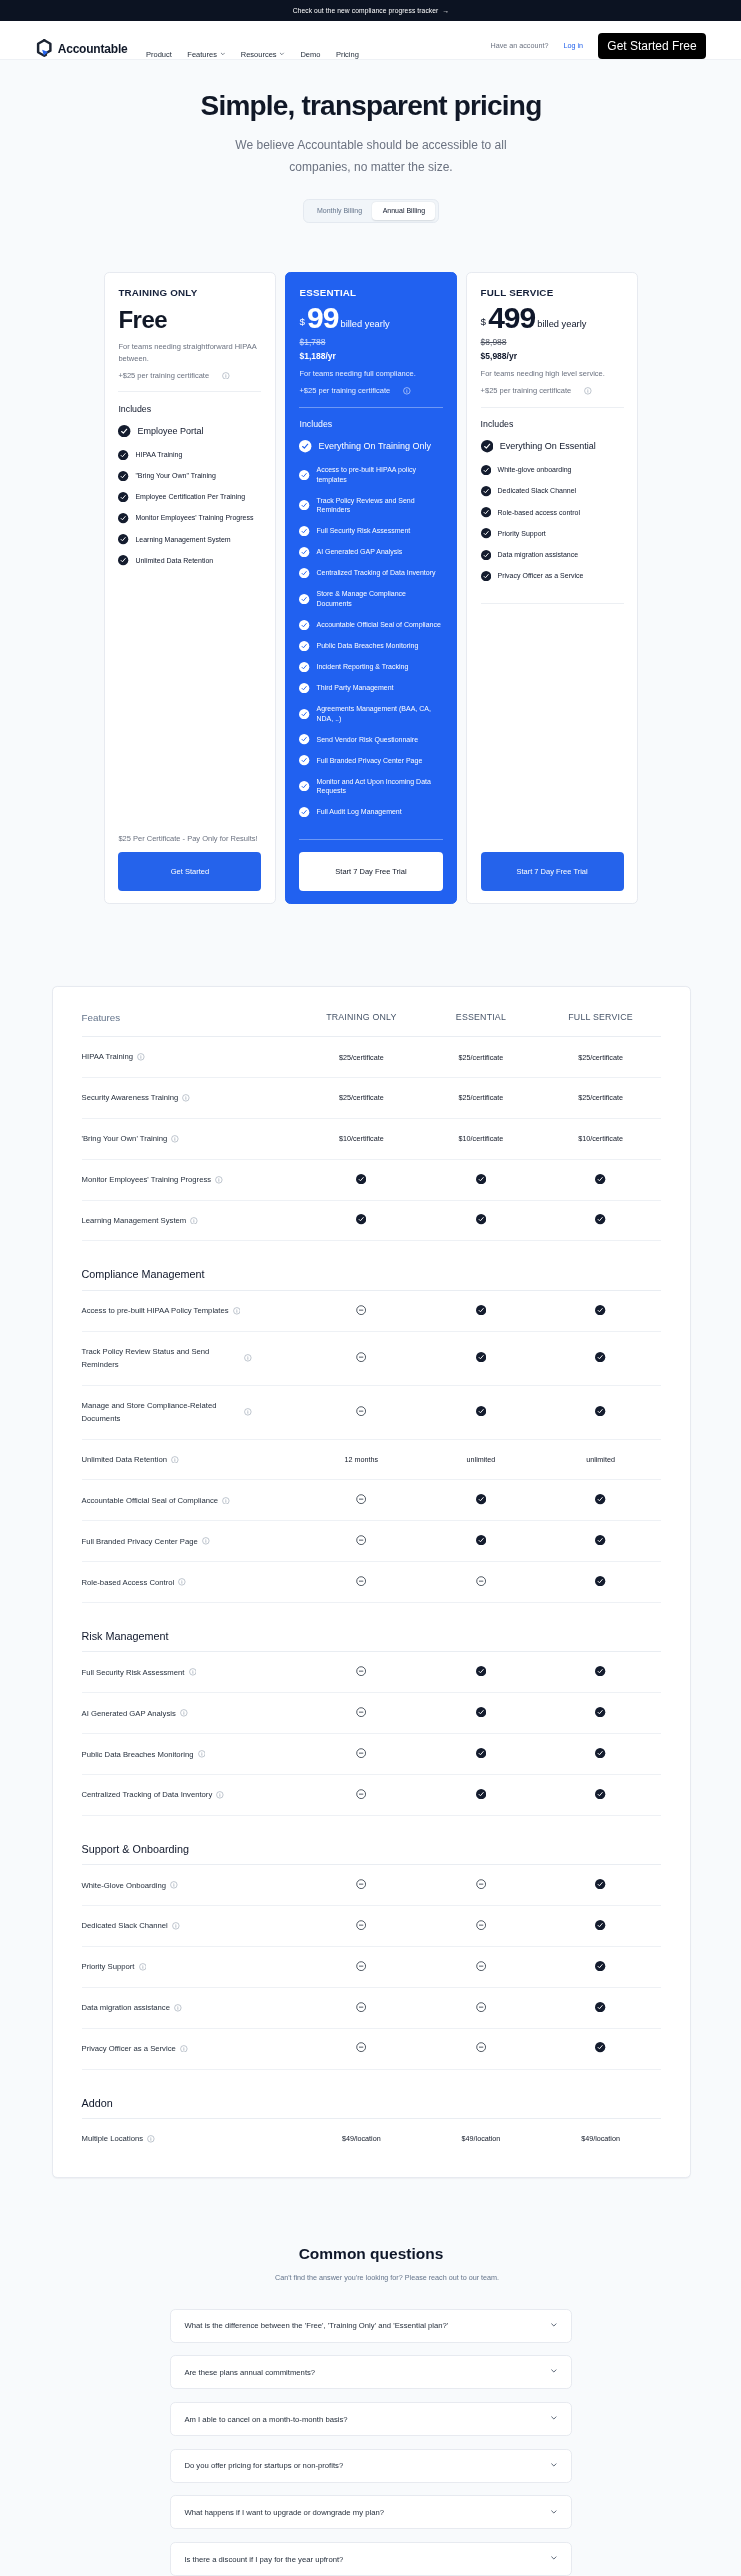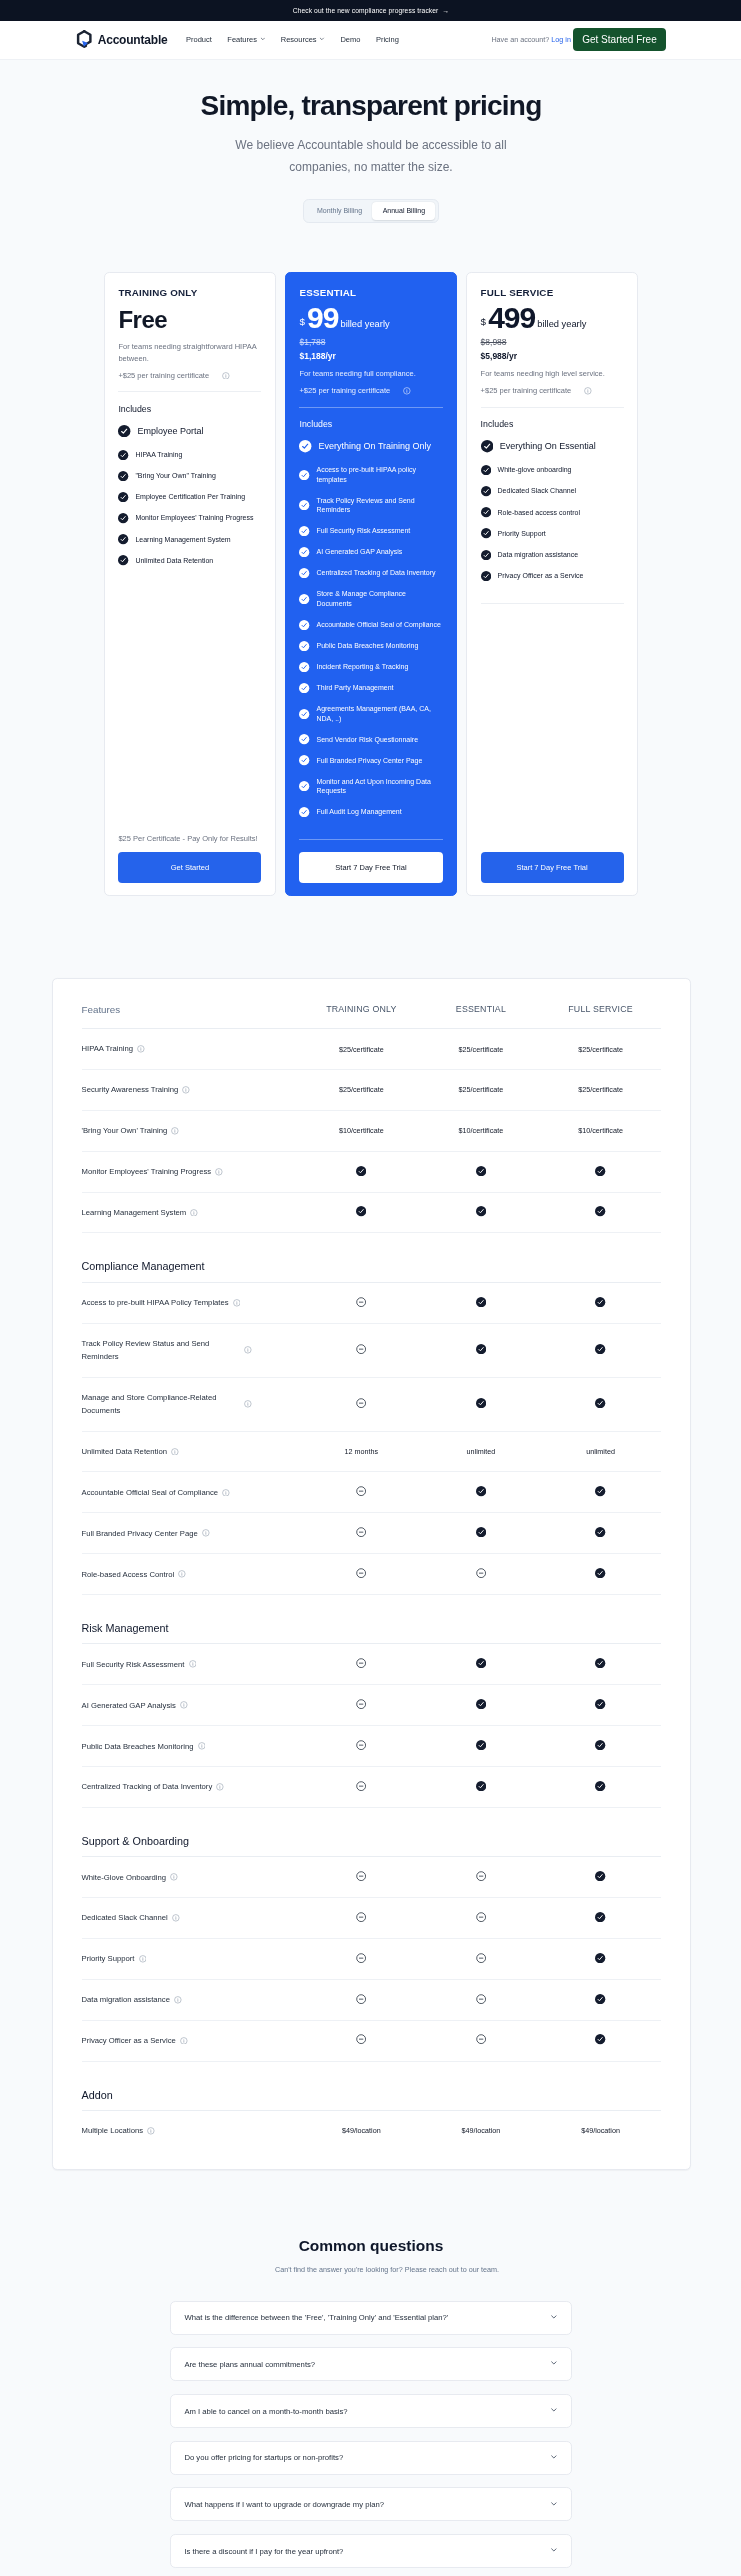--- a/index.html
+++ b/index.html
@@ -6,29 +6,29 @@
   html { background:#e9edf2; }
   body {
     width:742px; margin:0 auto;
     font-family:"Liberation Sans", sans-serif;
     color:#0f172a; background:#f8fafc;
   }
   
   .banner { height:20.6px; background:#0c1322; color:#fff; display:flex; align-items:center; justify-content:center; font-size:6.7px; letter-spacing:0.1px; cursor:pointer; }
   .banner .arrow { margin-left:4.1px; font-size:6.7px; }
   
-  .nav { height:39px; background:#fff; display:flex; align-items:center; padding:0 76px; border-bottom:0.5px solid #eef1f5; }
+  .nav { height:39px; background:#fff; display:flex; align-items:flex-end; padding:0 36px; border-bottom:0.5px solid #eef1f5; }
   .brand { display:flex; align-items:center; gap:5.2px; cursor:pointer; }
   .brand-name { font-size:12px; font-weight:600; color:#101828; letter-spacing:-0.2px; }
   .nav-menu { display:flex; align-items:center; gap:15.5px; margin-left:18.5px; }
   .nav-item { font-size:7.5px; color:#1f2937; display:flex; align-items:center; gap:2.6px; cursor:pointer; }
-  .nav-right { margin-left:auto; display:flex; align-items:center; gap:2px; }
+  .nav-right { margin-left:auto; display:flex; align-items:center; gap:15px; }
   .have-account { color:#6b7280; font-size:7.2px; }
   .login-link { color:#2563eb; font-size:7.2px; cursor:pointer; }
-  .btn-primary { background:#14532d; color:#fff; border:none; border-radius:4.1px; padding:5.7px 9.3px; font-size:10px; font-weight:500; cursor:pointer; font-family:inherit; }
+  .btn-primary { background:#000000; color:#fff; border:none; border-radius:4.1px; padding:5.7px 9.3px; font-size:12px; font-weight:500; cursor:pointer; font-family:inherit; }
   
   .hero { text-align:center; padding-top:30px; }
   .hero h1 { font-size:28px; font-weight:800; letter-spacing:-0.8px; color:#111827; }
   .hero-sub { margin:12px auto 0; max-width:309px; font-size:12px; line-height:1.85; color:#6b7280; }
   .toggle { margin-top:20.6px; display:inline-flex; background:#f1f5f9; border:0.5px solid #e4e9f0; border-radius:5.7px; padding:2.6px; }
   .toggle button { border:none; background:transparent; font-family:inherit; font-size:7px; color:#64748b; padding:5.2px 10.3px; border-radius:4.1px; cursor:pointer; }
   .toggle button.active { background:#fff; color:#0f172a; font-weight:500; box-shadow:0 0.5px 1.5px rgba(16,24,40,.12); }
   
   .plans { width:534px; margin:49px auto 0; display:grid; grid-template-columns:repeat(3,1fr); gap:9.3px; align-items:stretch; }
   .plan { background:#fff; border:0.5px solid #e7eaf0; border-radius:5.2px; padding:13.4px 13.4px 12.4px; display:flex; flex-direction:column; }
@@ -48,21 +48,21 @@
   .plan.blue .cert-note { color:#e7eeff; }
   .plan hr.p-div { border:none; border-top:0.5px solid #eceff3; margin:11.3px 0; }
   .plan.blue hr.p-div { border-top-color:rgba(255,255,255,.35); }
   .includes { font-size:8.8px; font-weight:500; }
   .plan-feats { list-style:none; margin-top:11.3px; }
   .plan-feats li { display:flex; align-items:center; gap:6.7px; margin-bottom:10.8px; font-size:7px; line-height:1.4; }
   .plan-feats li.lead { font-size:9px; margin-bottom:12.4px; }
   .plan-feats li .ck { flex:0 0 auto; display:inline-flex; }
   .plan-bottom { margin-top:auto; }
   .plan-footnote { font-size:7.5px; color:#6b7280; margin:9.3px 0 8.2px; }
-  .plan-cta { width:100%; height:31px; border-radius:4.1px; border:none; font-family:inherit; font-size:7.5px; font-weight:500; cursor:pointer; }
+  .plan-cta { width:100%; height:39px; border-radius:4.1px; border:none; font-family:inherit; font-size:7.5px; font-weight:500; cursor:pointer; }
   .plan-cta.blue-btn { background:#2563eb; color:#fff; }
   .plan-cta.white-btn { background:#fff; color:#111827; }
   
   .comparison { width:639px; margin:82px auto 0; background:#fff; border:0.5px solid #e7eaf0; border-radius:5.2px; padding:7.2px 29px 18.5px; box-shadow:0 0.5px 1px rgba(16,24,40,.04); }
   .trow, .thead { display:grid; grid-template-columns:38% 20.66% 20.66% 20.66%; align-items:center; }
   .thead { padding:17.5px 0 13.4px; border-bottom:0.5px solid #e9edf2; }
   .thead .h-features { font-size:9.8px; color:#64748b; }
   .thead .h-plan { font-size:8.8px; color:#475569; text-align:center; letter-spacing:0.2px; }
   .trow { padding:13.4px 0; border-bottom:0.5px solid #eef1f5; }
   .trow:last-child { border-bottom:none; }

